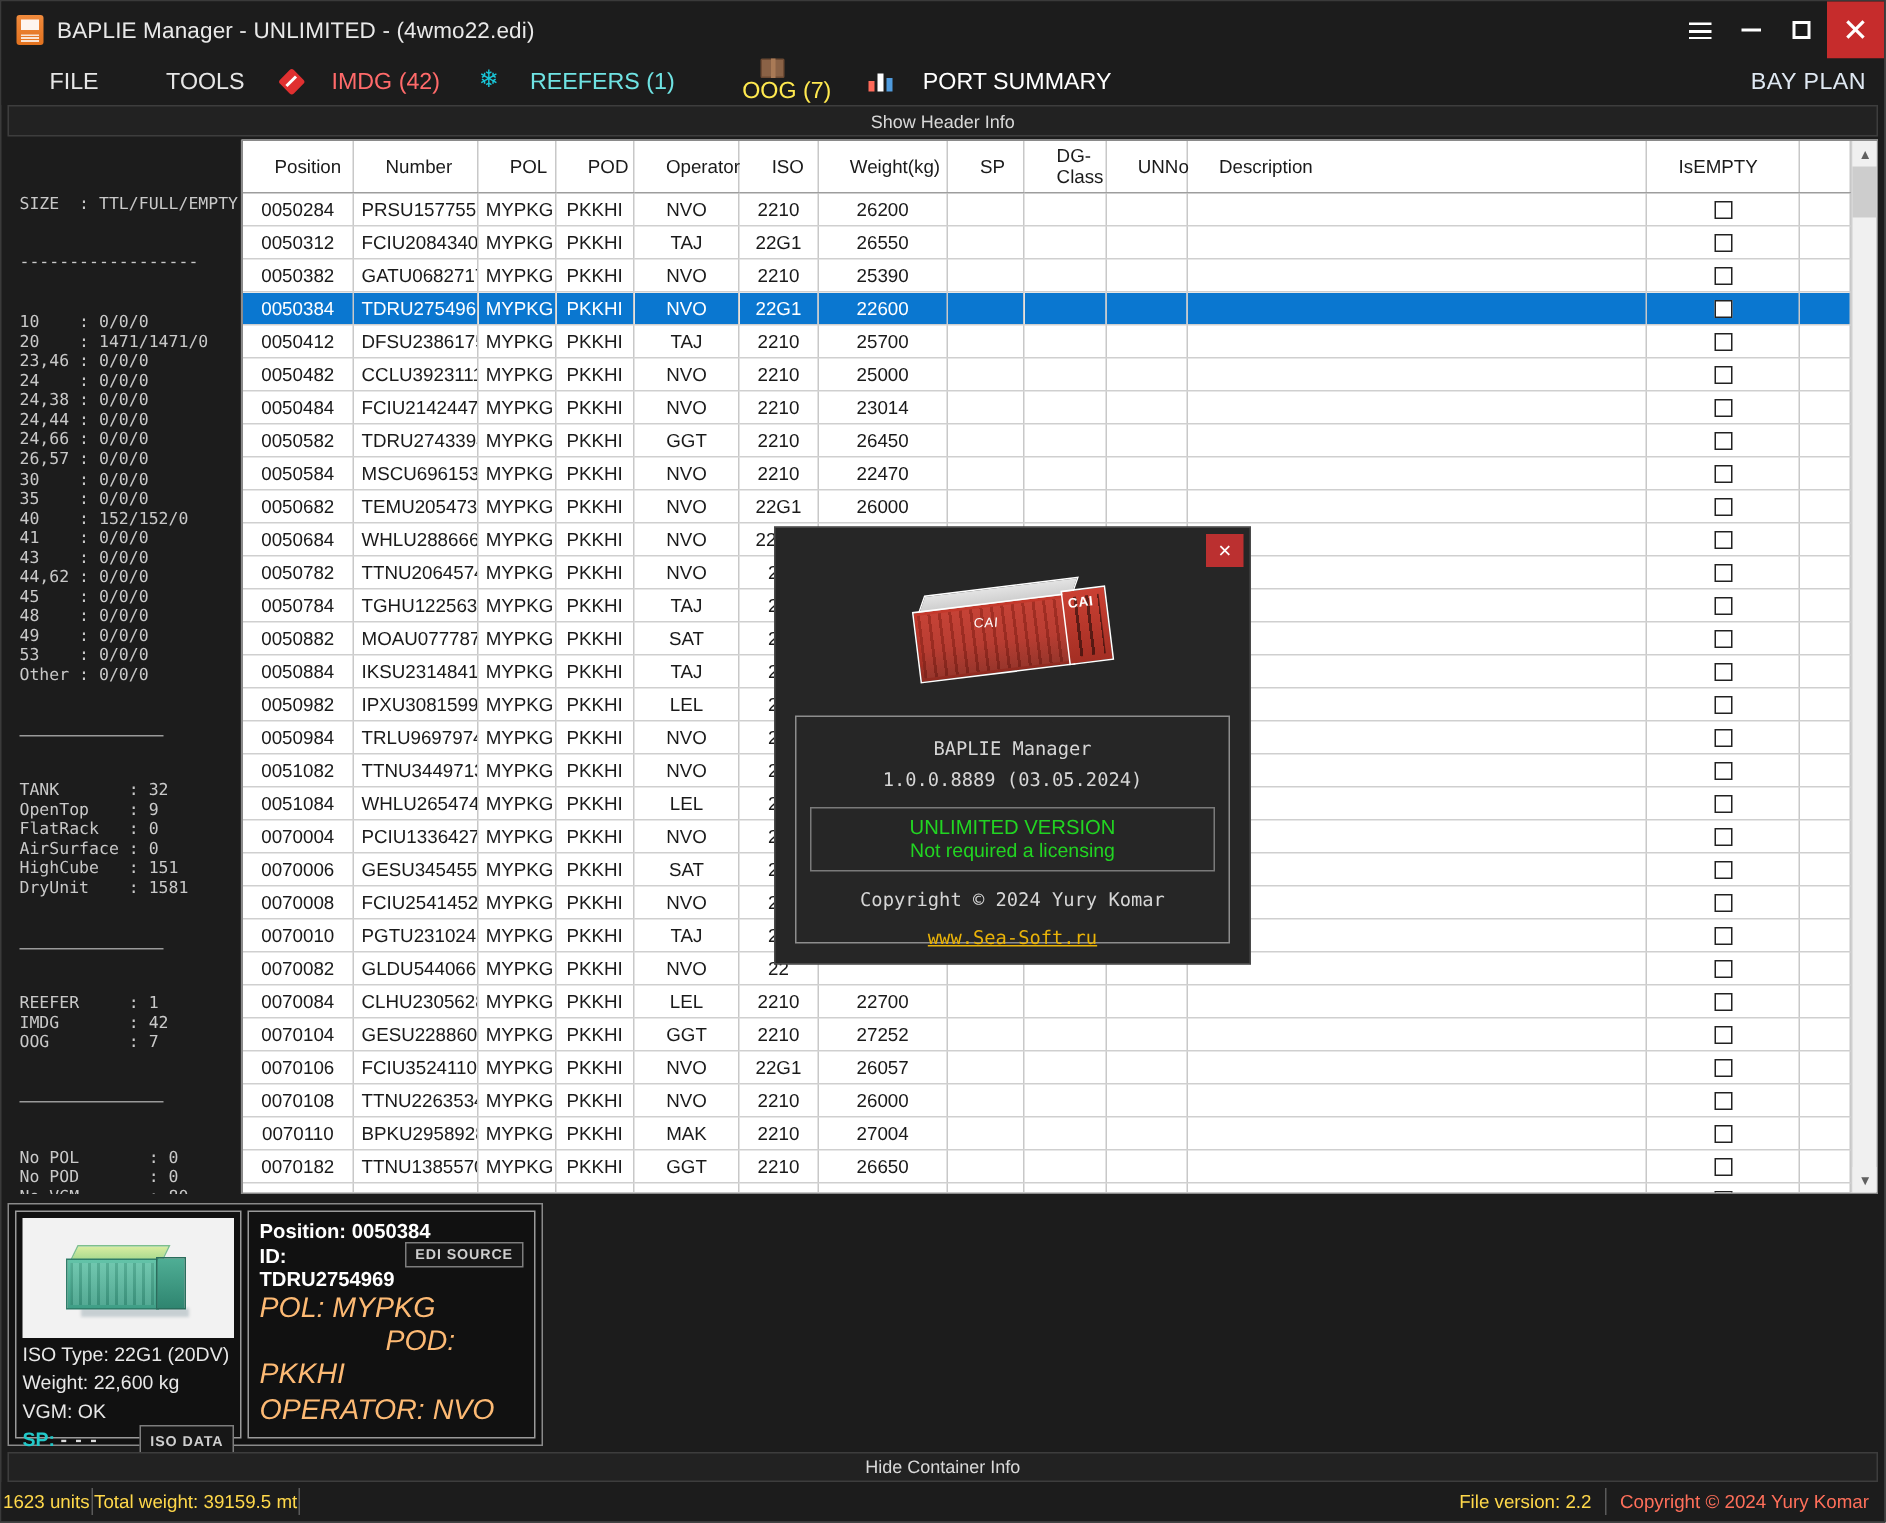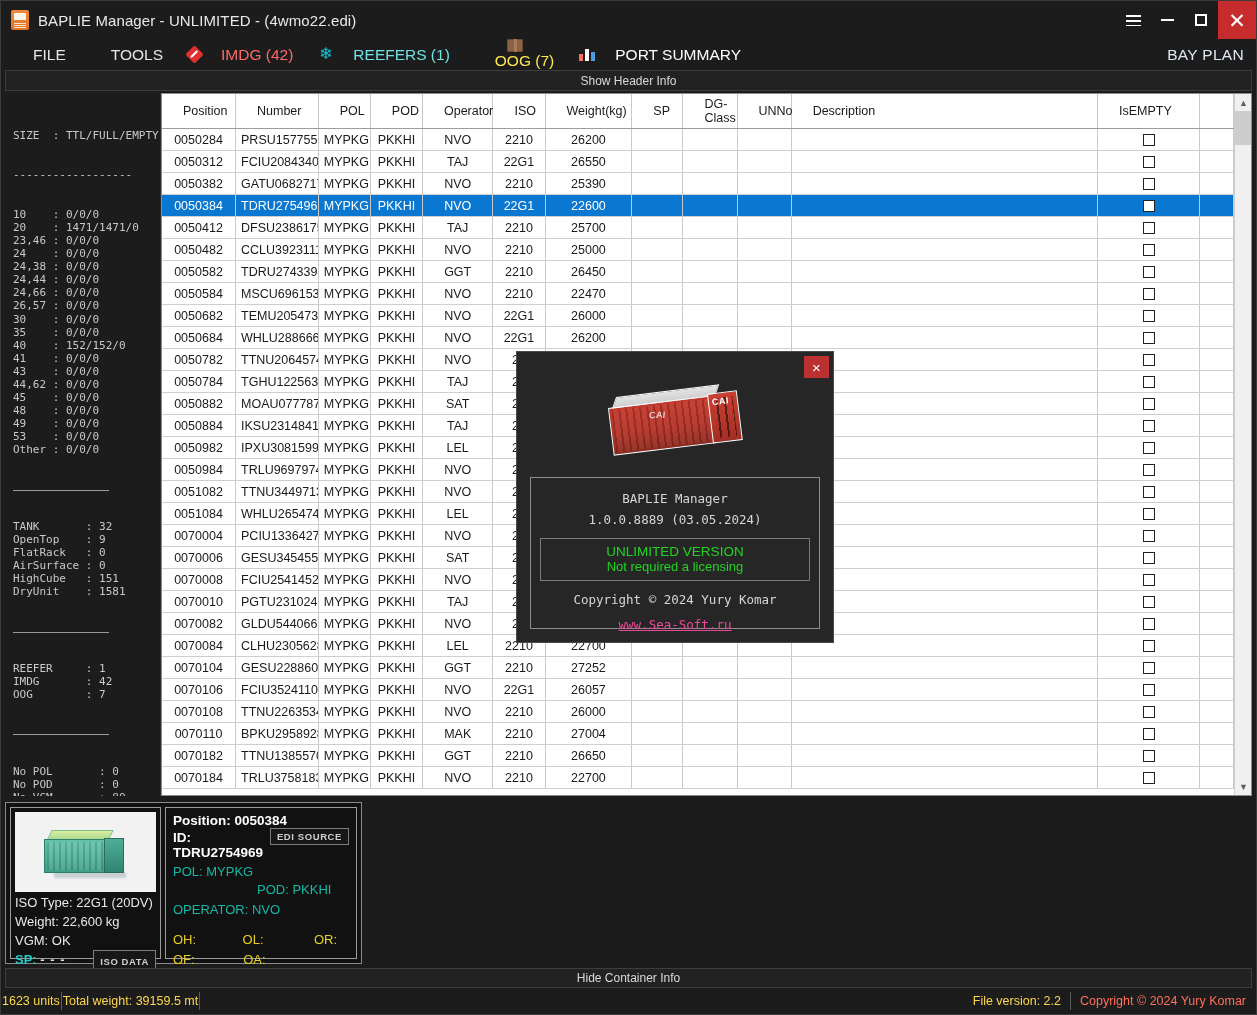--- a/index.html
+++ b/index.html
@@ -342,21 +342,21 @@
   .about-copy {
     margin-top: 11px;
     text-align: center;
     color: #d6d6d6;
     font-family: "DejaVu Sans Mono", "Liberation Mono", monospace;
     font-size: 12.5px;
   }
   .about-url {
     margin-top: 10px;
     text-align: center;
-    color: #ec4899;
+    color: #eab308;
     font-family: "DejaVu Sans Mono", "Liberation Mono", monospace;
     font-size: 12.5px;
     text-decoration: underline;
   }
 
   
   .cinfo {
     position: absolute;
     left: 4px; top: 801px;
     width: 357px; height: 162px;
@@ -426,21 +426,21 @@
   .cinfo-right {
     flex: 1;
     border: 1px solid #9a9a9a;
     background: #111111;
     padding: 5px 7px;
     position: relative;
   }
   .ci-pos { color: #ffffff; font-size: 13.5px; font-weight: bold; }
   .ci-pos .lb { color: #ffffff; }
   .ci-row { margin-top: 2px; }
-  .ci-small { color: #14b8a6; font-size: 13px; }
+  .ci-small { color: #fdba74; font-size: 19px; font-style: italic; }
   .ci-yellow { color: #e8d020; font-size: 13px; }
   .ci-dash { color: #bdbdbd; font-size: 13px; letter-spacing: 2px; }
 
   
   .hide-info {
     position: absolute;
     left: 4px; right: 4px;
     top: 967px;
     height: 20px;
     background: #222222;
@@ -665,20 +665,35 @@
                 <td>2210</td>
                 <td>25000</td>
                 <td></td>
                 <td></td>
                 <td></td>
                 <td class="desc"></td>
                 <td><span class="cb"></span></td>
                 <td></td>
               </tr>
               <tr>
+                <td>0050484</td>
+                <td>FCIU2142447</td>
+                <td>MYPKG</td>
+                <td>PKKHI</td>
+                <td>NVO</td>
+                <td>2210</td>
+                <td>23014</td>
+                <td></td>
+                <td></td>
+                <td></td>
+                <td class="desc"></td>
+                <td><span class="cb"></span></td>
+                <td></td>
+              </tr>
+              <tr>
                 <td>0050582</td>
                 <td>TDRU2743394</td>
                 <td>MYPKG</td>
                 <td>PKKHI</td>
                 <td>GGT</td>
                 <td>2210</td>
                 <td>26450</td>
                 <td></td>
                 <td></td>
                 <td></td>

